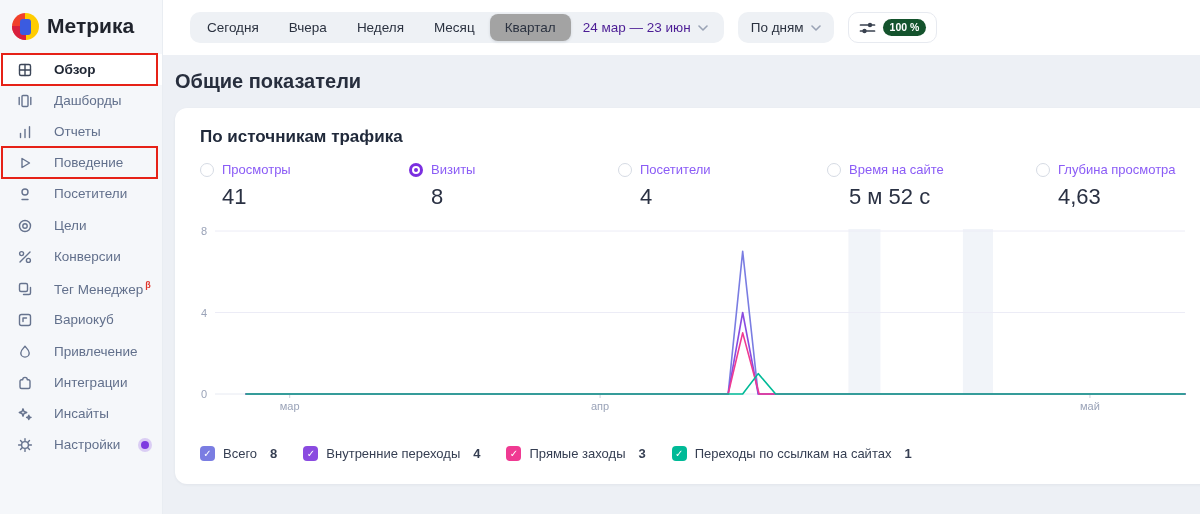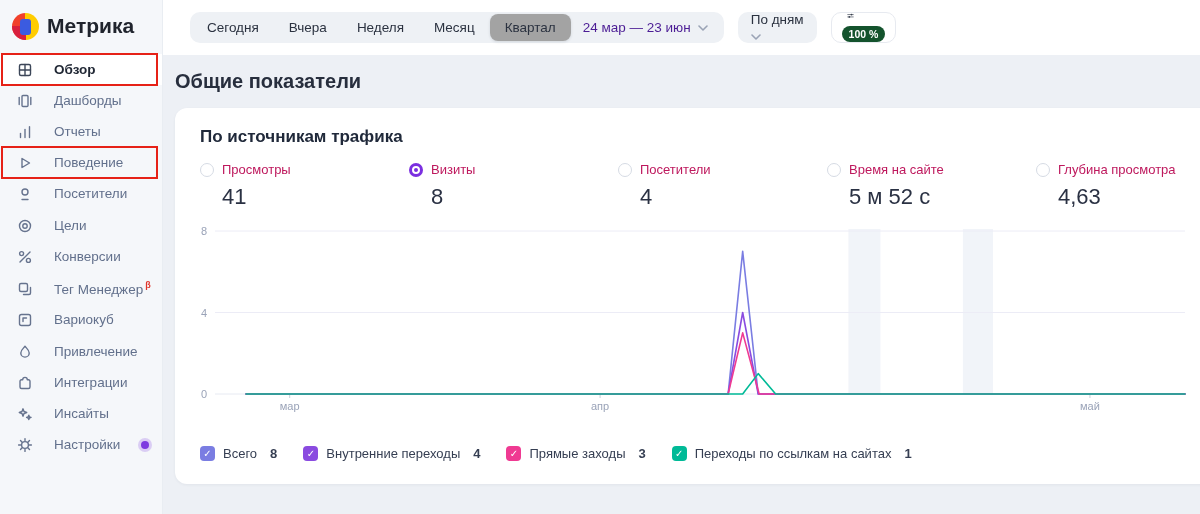--- a/index.html
+++ b/index.html
@@ -34,41 +34,41 @@
 
   
   .main { flex:1; display:flex; flex-direction:column; background:#edf0f5; }
   .topbar { height:55px; background:#ffffff; display:flex; align-items:center; padding-left:27px; flex:0 0 55px; }
   .seg-group { display:flex; align-items:center; background:#eef1f5; border-radius:10px; height:31px; padding:0 2px; }
   .seg-tab { padding:0 15px; font-size:13.5px; color:#2b3240; line-height:27px; border-radius:8px; cursor:pointer; white-space:nowrap; }
   .seg-tab.active { background:#a3a3a3; box-shadow:0 1px 3px rgba(20,30,50,.12); }
   .seg-date { display:flex; align-items:center; gap:7px; padding:0 14px 0 12px; font-size:13.5px; color:#4c1d95; cursor:pointer; white-space:nowrap; }
   .chev { width:10px; height:6px; }
   .chev polyline { fill:none; stroke:#9aa3b5; stroke-width:1.6; stroke-linecap:round; stroke-linejoin:round; }
-  .pill { display:flex; gap:7px; background:#eef1f5; border-radius:10px; height:31px;
-          padding:0 13px; margin-left:14px; font-size:13.5px; color:#2b3240; cursor:pointer; white-space:nowrap;flex-direction:column; }
+  .pill { display:flex; align-items:center; gap:7px; background:#eef1f5; border-radius:10px; height:31px;
+          padding:0 13px; margin-left:14px; font-size:13.5px; color:#2b3240; cursor:pointer; white-space:nowrap; }
   .pill.filter { background:#ffffff; border:1px solid #e7eaf0; padding:0 10px; }
   .sliders-ico { width:17px; height:14px; }
   .sliders-ico line { stroke:#39414f; stroke-width:1.7; stroke-linecap:round; }
   .sliders-ico circle { fill:#39414f; }
   .badge-100 { background:#14532d; color:#fff; font-size:10.5px; font-weight:700; border-radius:9px; padding:3px 7px; line-height:1; }
 
   .page-title { margin:15px 0 0 12px; font-size:20px; font-weight:600; color:#272e3d; }
 
   
   .card { position:relative; margin:15px 17px 0 12px; height:376px; background:#ffffff; border-radius:12px;
           box-shadow:0 1px 3px rgba(40,50,70,.06); overflow:hidden; }
   .card-title { padding:19px 0 0 25px; font-size:17px; font-weight:600; color:#20293a; }
   .metrics { display:flex; padding:15px 0 0 25px; }
   .metric { width:209px; cursor:pointer; }
   .metric-head { display:flex; align-items:center; gap:8px; }
   .radio { width:14px; height:14px; border-radius:50%; border:1.5px solid #d6dbe4; background:#fff; flex:0 0 14px; }
   .radio.checked { border:none; background:#7b2fe0; position:relative; }
   .radio.checked::after { content:""; position:absolute; inset:3px; border:2px solid #fff; border-radius:50%; }
-  .m-label { font-size:13px; color:#be185d;text-align:right; }
+  .m-label { font-size:13px; color:#8b5cf6;text-align:right; }
   .m-value { font-size:22px; color:#2a3143; margin:7px 0 0 22px; }
 
   .chart-wrap { position:absolute; left:15px; top:110px; width:1000px; height:205px; }
   .chart-wrap svg text { font-family:"Liberation Sans","DejaVu Sans",sans-serif; }
 
   .legend { position:absolute; left:25px; top:338px; display:flex; align-items:center; }
   .legend-item { display:flex; align-items:center; margin-right:26px; cursor:pointer; }
   .swatch { width:15px; height:15px; border-radius:4px; color:#fff; font-size:10px; font-weight:700;
             display:flex; align-items:center; justify-content:center; margin-right:8px; background:#888; }
   .l-label { font-size:13px; color:#353e52; }

